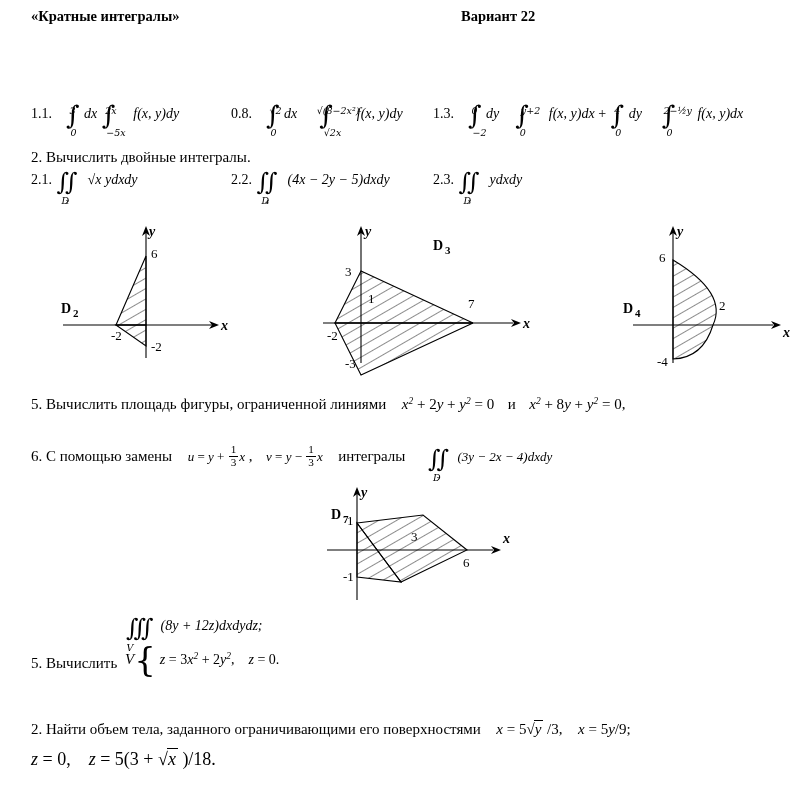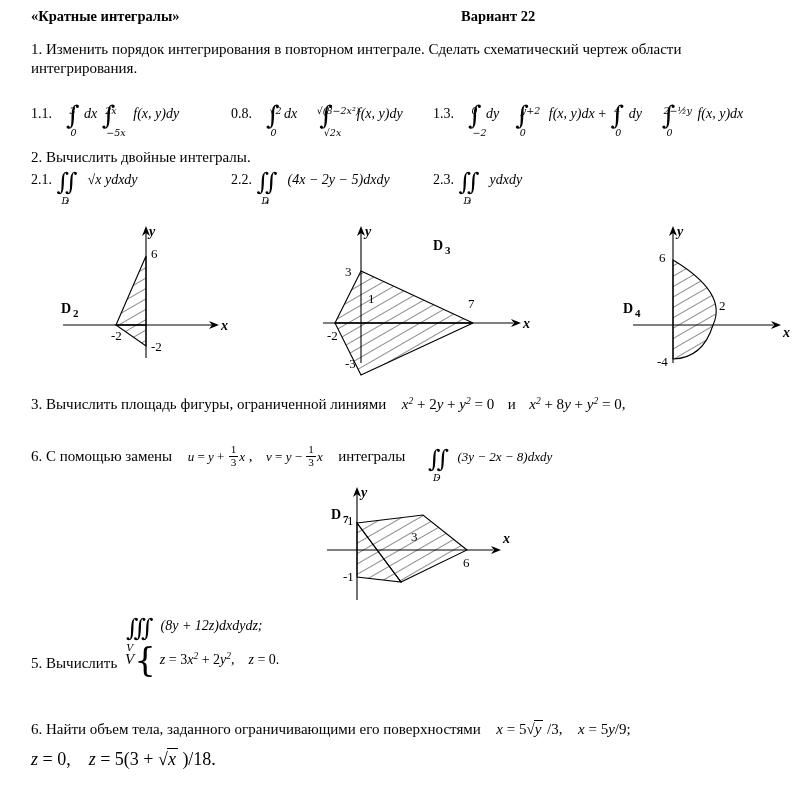--- a/index.html
+++ b/index.html
@@ -119,21 +119,20 @@
 </head>
 <body>
 
 <div class="page">
 
   <div class="hdr">
     <span class="title">«Кратные интегралы»</span>
     <span class="variant">Вариант 22</span>
   </div>
 
-  <div class="para" style="top:40px; left:18px; width:755px;">1. Изменить порядок интегрирования в повторном интеграле. Сделать схематический чертеж области интегрирования.</div>
 
   <div class="mathrow" style="top:105px; left:18px; font-size:14px;">
     <span>1.1.</span>
     <span style="display:inline-block; width:6px;"></span>
     <span class="intg">∫<span class="lim"><span class="up">3</span><span class="dn">0</span></span></span>
     <i class="m">dx</i>
     <span class="intg">∫<span class="lim"><span class="up">2x</span><span class="dn">−5x</span></span></span>
     <span style="display:inline-block; width:10px;"></span>
     <i class="m">f(x, y)</i><i class="m">dy</i>
   </div>
@@ -260,42 +259,42 @@
       <text class="lbl-b" x="42" y="99" style="font-size:11px;">4</text>
       <text class="lbl" x="66" y="44">6</text>
       <text class="lbl" x="126" y="92">2</text>
       <text class="lbl" x="64" y="148">-4</text>
       <text class="lbl-i" x="84" y="18">y</text>
       <text class="lbl-i" x="190" y="119">x</text>
     </svg>
   </div>
 
   <div class="mathrow" style="top:396px; left:18px; font-size:15px;">
-    <span>3. Вычислить площадь фигуры, ограниченной линиями</span>
+    <span>5. Вычислить площадь фигуры, ограниченной линиями</span>
     <span style="display:inline-block; width:8px;"></span>
     <span><i class="m">x</i><span class="sup">2</span> + 2<i class="m">y</i> + <i class="m">y</i><span class="sup">2</span> = 0</span>
     <span style="display:inline-block; width:6px;"></span>
     <span>и</span>
     <span style="display:inline-block; width:6px;"></span>
     <span><i class="m">x</i><span class="sup">2</span> + 8<i class="m">y</i> + <i class="m">y</i><span class="sup">2</span> = 0,</span>
   </div>
 
   <div class="mathrow" style="top:444px; left:18px; font-size:15px;">
     <span>6. С помощью замены</span>
     <span style="display:inline-block; width:8px;"></span>
     <span style="font-size:13px;"><i class="m">u</i> = <i class="m">y</i> + <span class="frac"><span class="n">1</span><span class="d">3</span></span><i class="m">x</i></span>
     <span>,</span>
     <span style="display:inline-block; width:6px;"></span>
     <span style="font-size:13px;"><i class="m">v</i> = <i class="m">y</i> − <span class="frac"><span class="n">1</span><span class="d">3</span></span><i class="m">x</i></span>
     <span style="display:inline-block; width:8px;"></span>
     <span>интегралы</span>
     <span style="display:inline-block; width:14px;"></span>
     <span class="intg ii">∫∫<span class="lim"><span class="dn" style="left:-12px; top:7px;">D₇</span></span></span>
     <span style="display:inline-block; width:4px;"></span>
-    <span style="font-size:13px;"><i class="m">(3y − 2x − 8)</i></span><i class="m" style="font-size:13px;">dxdy</i>
+    <span style="font-size:13px;"><i class="m">(3y − 2x − 4)</i></span><i class="m" style="font-size:13px;">dxdy</i>
   </div>
 
   <div class="graph" style="top:485px; left:300px;">
     <svg width="250" height="125" viewBox="0 0 250 125">
       <defs>
         <pattern id="h45d" width="9" height="9" patternTransform="rotate(60)" patternUnits="userSpaceOnUse">
           <line x1="0" y1="0" x2="0" y2="9" stroke="#000" stroke-width="0.9"></line>
         </pattern>
       </defs>
       <line class="axis" x1="44" y1="8" x2="44" y2="115"></line>
@@ -325,21 +324,21 @@
   <div class="mathrow" style="top:655px; left:18px; font-size:15px;">5. Вычислить</div>
 
   <div class="mathrow" style="top:646px; left:112px;">
     <i class="m" style="font-size:15px; vertical-align:middle;">V</i><span class="brace">{</span>
     <span class="sysrows">
       <span style="display:block;"><i class="m">z</i> = 3<i class="m">x</i><span class="sup">2</span> + 2<i class="m">y</i><span class="sup">2</span>, &nbsp;&nbsp; <i class="m">z</i> = 0.</span>
     </span>
   </div>
 
   <div class="mathrow" style="top:720px; left:18px; font-size:15px;">
-    <span>6. Найти объем тела, заданного ограничивающими его поверхностями</span>
+    <span>2. Найти объем тела, заданного ограничивающими его поверхностями</span>
     <span style="display:inline-block; width:8px;"></span>
     <span><i class="m">x</i> = 5<span class="radical">√</span><span class="sqrt"><i class="m">y</i></span> /3,</span>
     <span style="display:inline-block; width:8px;"></span>
     <span><i class="m">x</i> = 5<i class="m">y</i>/9;</span>
   </div>
   <div class="mathrow" style="top:748px; left:18px; font-size:18px;">
     <span><i class="m">z</i> = 0, &nbsp;&nbsp; <i class="m">z</i> = 5(3 + <span class="radical">√</span><span class="sqrt"><i class="m">x</i></span> )/18.</span>
   </div>
 
 </div>

